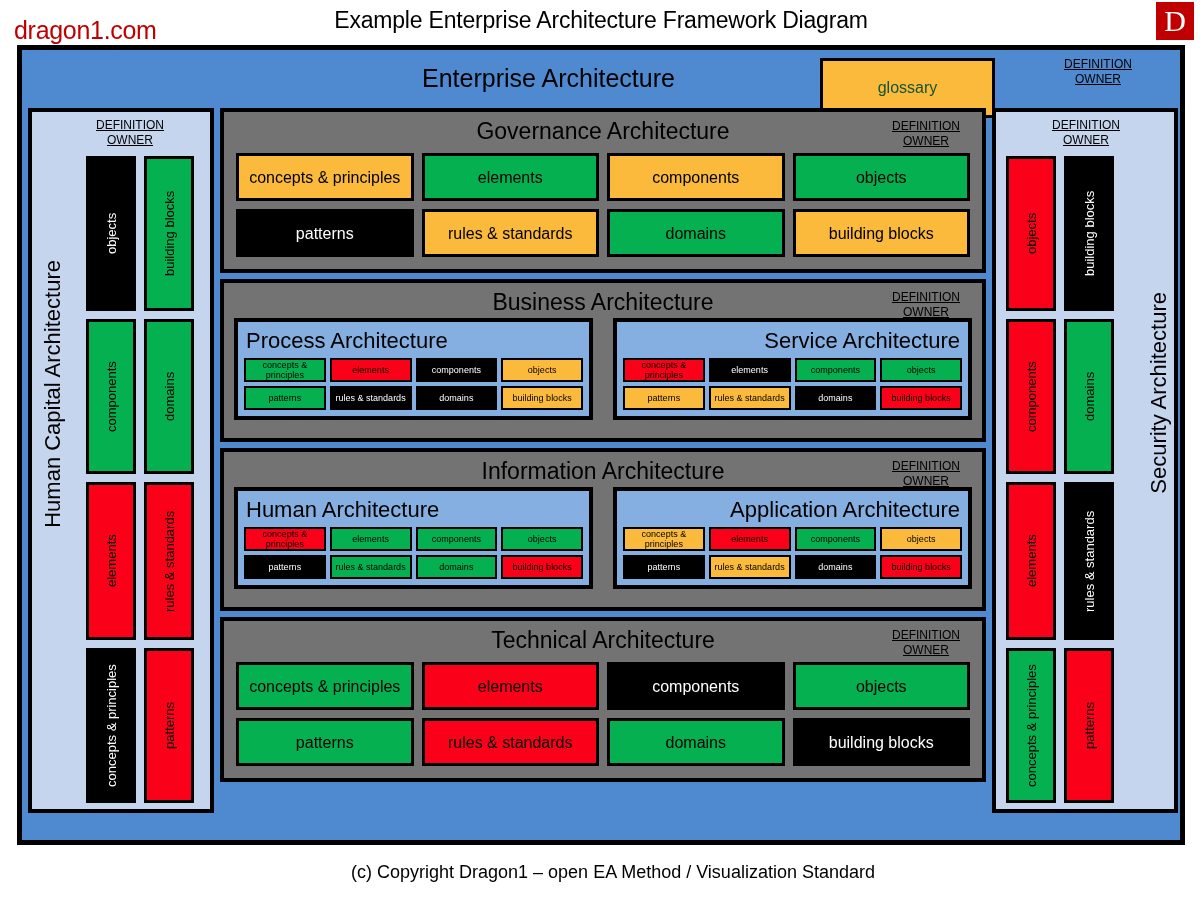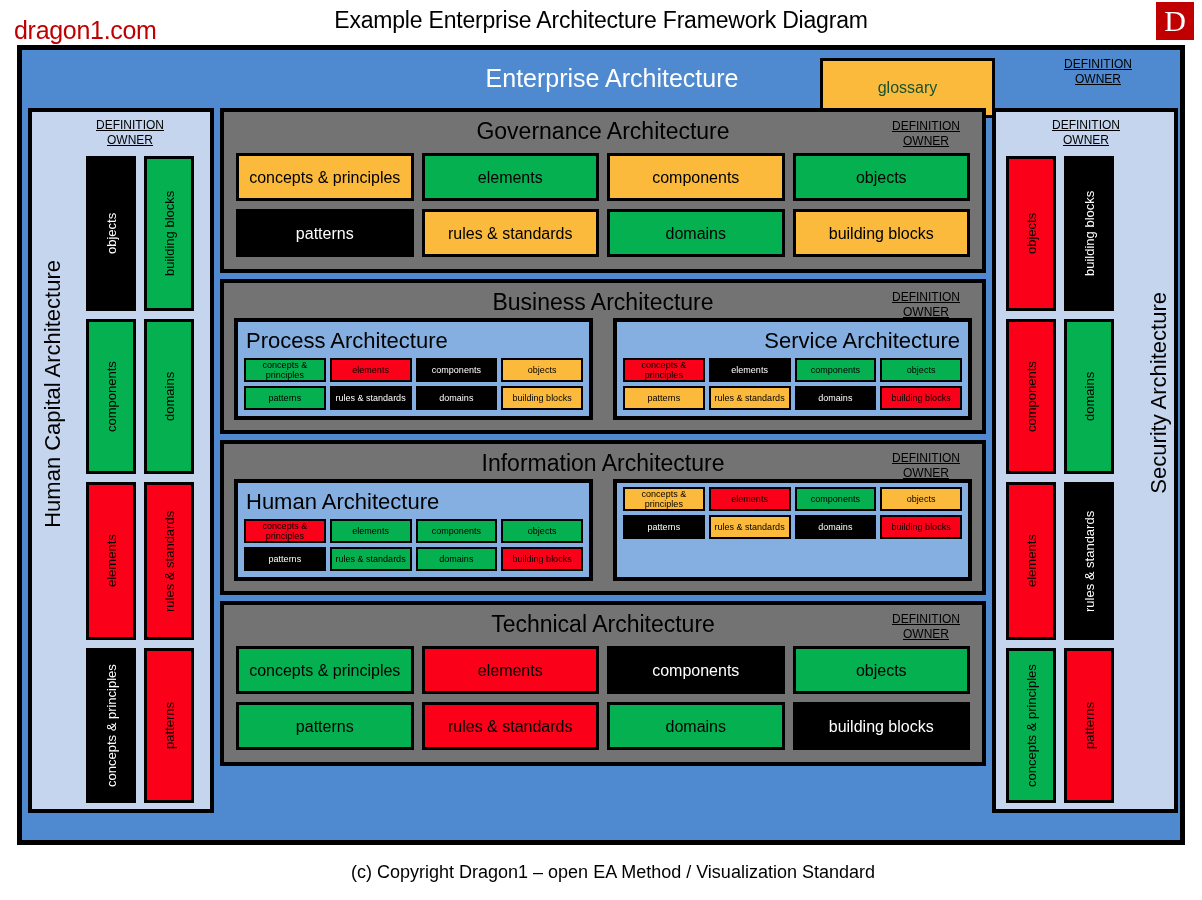--- a/index.html
+++ b/index.html
@@ -65,23 +65,23 @@
     position: absolute;
     left: 0; top: 0;
     width: 1158px;
     height: 58px;
   }
   .ea-title {
     position: absolute;
     left: 400px;
     top: 14px;
     width: 380px;
-    text-align: center;
+    text-align: left;
     font-size: 25px;
-    color: #ffffff;
+    color: #000000;
   }
   .glossary {
     position: absolute;
     left: 798px;
     top: 8px;
     width: 175px;
     height: 60px;
     background: #FBBA3C;
     border: 3px solid #000;
     display: flex;
@@ -209,21 +209,21 @@
     text-align: center;
     font-size: 16px;
     line-height: 19px;
     color: #000;
   }
 
   
   .sub-row {
     display: flex;
     gap: 20px;
-    padding: 0 10px 10px 10px;
+    padding: 0 10px 18px 10px;
     border-radius: 26px;
   }
   .sub {
     flex: 1;
     background: #85AFE0;
     border: 4px solid #000;
     padding: 4px 6px 6px 6px;
   }
   .sub-title {
     font-size: 22px;
@@ -389,20 +389,21 @@
               <div class="cell-small c-green">elements</div>
               <div class="cell-small c-green">components</div>
               <div class="cell-small c-green">objects</div>
               <div class="cell-small c-black">patterns</div>
               <div class="cell-small c-green">rules &amp; standards</div>
               <div class="cell-small c-green">domains</div>
               <div class="cell-small c-red">building blocks</div>
             </div>
           </div>
           <div class="sub">
+            <div class="sub-title right">Application Architecture</div>
             <div class="grid-small">
               <div class="cell-small c-orange">concepts &amp; principles</div>
               <div class="cell-small c-red">elements</div>
               <div class="cell-small c-green">components</div>
               <div class="cell-small c-orange">objects</div>
               <div class="cell-small c-black">patterns</div>
               <div class="cell-small c-orange">rules &amp; standards</div>
               <div class="cell-small c-black">domains</div>
               <div class="cell-small c-red">building blocks</div>
             </div>

